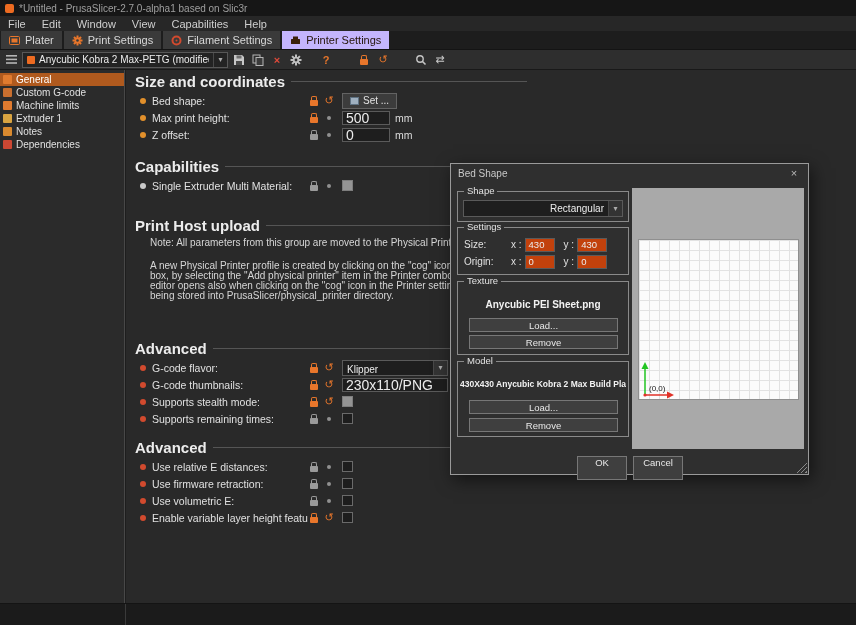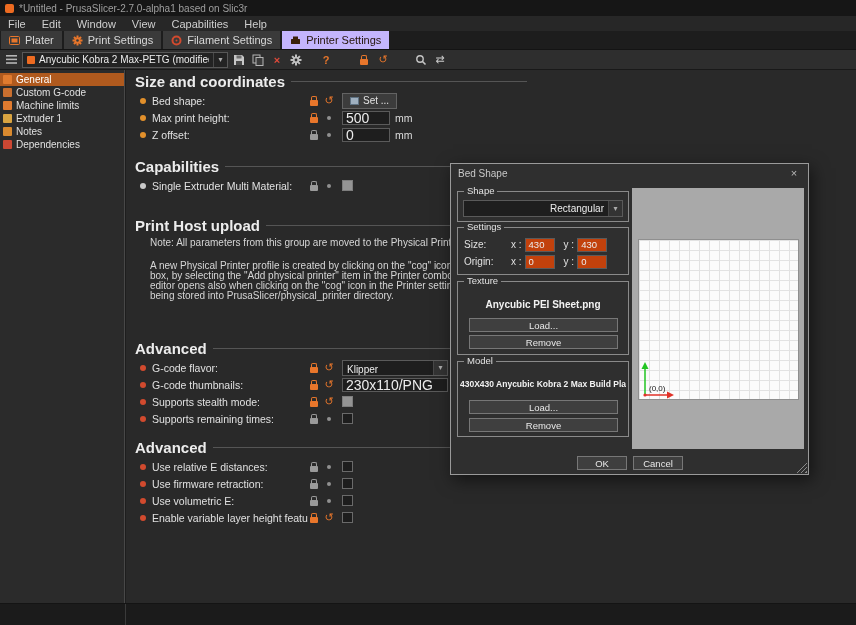--- a/index.html
+++ b/index.html
@@ -107,21 +107,21 @@
   .dfile { position:absolute; top:17px; left:2px; right:2px; text-align:center; font-weight:bold; color:#f2f2f2; font-size:10px; white-space:nowrap; overflow:hidden; }
   .dfile.small { font-size:8.5px; }
   .dbtn { position:absolute; left:11px; width:149px; height:14px; background:#3f3f3f; border:1px solid #777; color:#e8e8e8; font-size:9.5px; display:flex; align-items:center; justify-content:center; font-family:inherit; }
 
   .preview { position:absolute; left:181px; top:24px; width:172px; height:261px; background:#a9a9a9; }
   .bed { position:absolute; left:6px; top:51px; width:161px; height:161px; background:#fbfbfb; border:1px solid #8f8f8f;
          background-image:linear-gradient(#e2e2e2 1px, transparent 1px), linear-gradient(90deg,#e2e2e2 1px, transparent 1px);
          background-size:10px 10px; }
   .axes { position:absolute; left:0; top:0; }
 
-  .okbtn, .cancelbtn { position:absolute; top:292px; width:50px; height:14px; background:#3f3f3f; border:1px solid #777; color:#e8e8e8; font-size:9.5px; display:flex; align-items:center; justify-content:center; font-family:inherit; }
+  .okbtn, .cancelbtn { position:absolute; top:292px; width:50px; height:24px; background:#3f3f3f; border:1px solid #777; color:#e8e8e8; font-size:9.5px; display:flex; justify-content:center; font-family:inherit; }
   .okbtn { left:126px; } .cancelbtn { left:182px; }
   .grip { position:absolute; right:1px; bottom:1px; width:11px; height:11px;
           background:repeating-linear-gradient(135deg, transparent 0 2px, #8a8a8a 2px 3px);
           clip-path:polygon(100% 0, 100% 100%, 0 100%); }
 </style>
 </head>
 <body>
 
 <div class="app">
 

